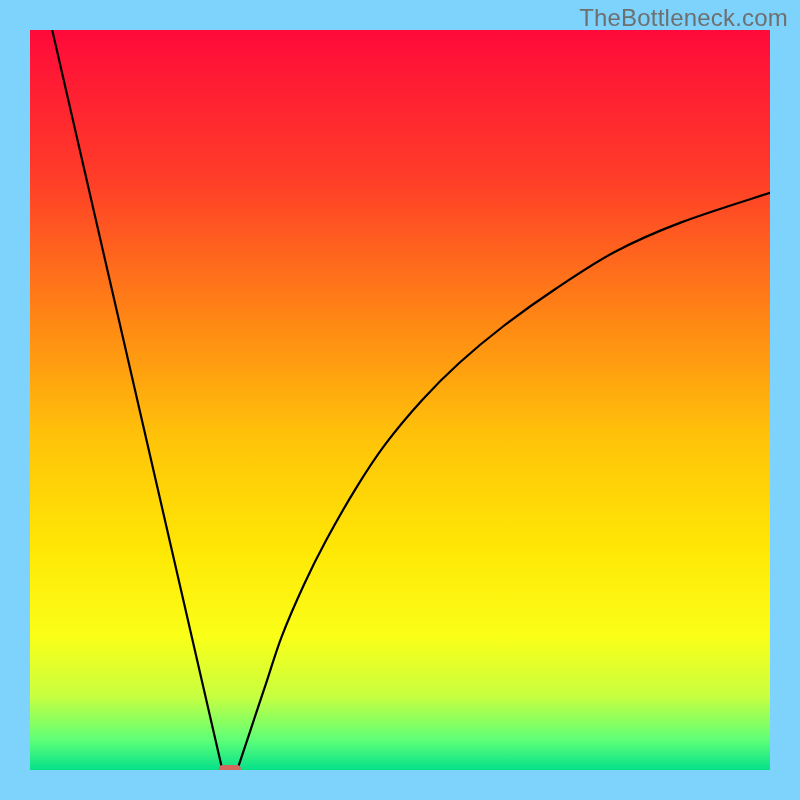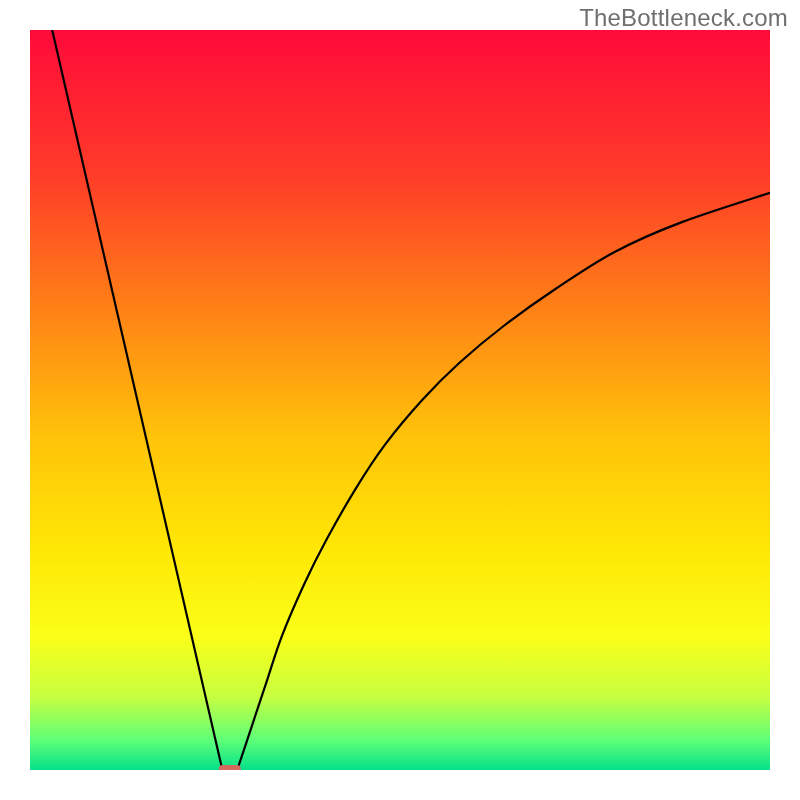--- a/index.html
+++ b/index.html
@@ -6,21 +6,21 @@
     margin: 0;
     padding: 0;
     width: 800px;
     height: 800px;
     background: #000;
     overflow: hidden;
   }
   .frame {
     position: absolute;
     inset: 0;
-    background: #ffffff;
+    background: #7dd3fc;
     padding-left: 39px;
   }
   .plot-area {
     position: absolute;
     left: 30px;
     top: 30px;
     width: 740px;
     height: 740px;
     overflow: hidden;
   }

